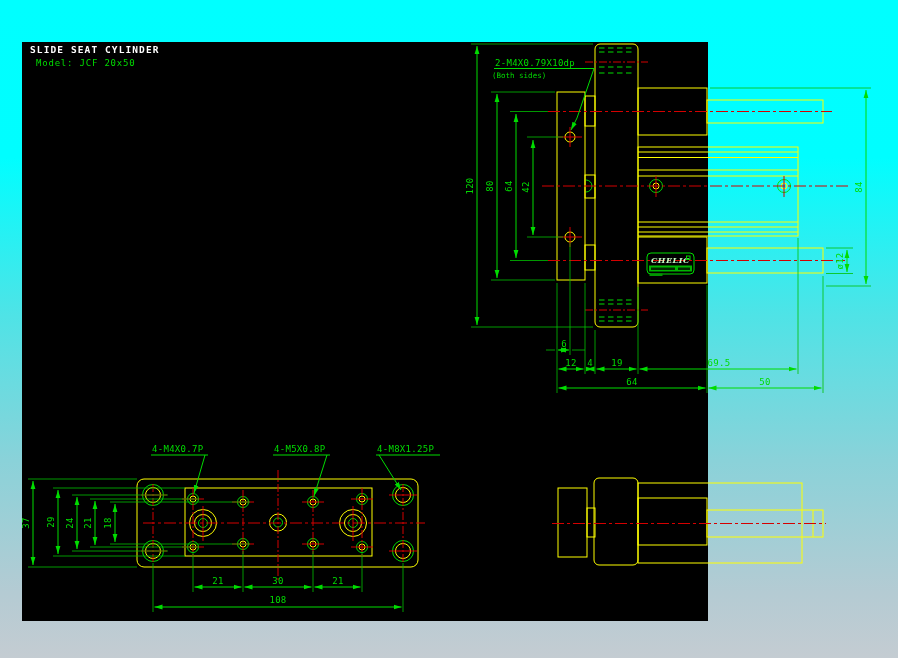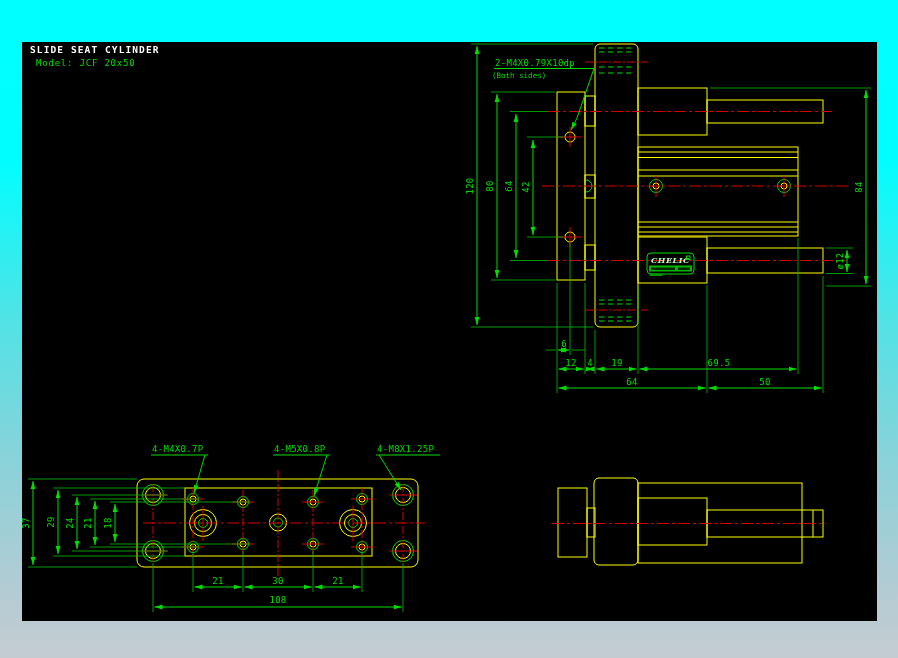--- a/index.html
+++ b/index.html
@@ -2,21 +2,21 @@
 <html><head>
 <meta charset="utf-8">
 <style>
   html,body{margin:0;padding:0;}
   body{
     width:898px;height:658px;overflow:hidden;
     background:linear-gradient(180deg,#00ffff 0%,#00feff 24%,#4fe3e6 48%,#8ad2d9 70%,#b4cbd3 90%,#c4ccd2 100%);
     font-family:"DejaVu Sans Mono",monospace;
   }
   .canvas{
-    position:absolute;left:22px;top:42px;width:855px;height:579px;
+    position:absolute;left:22px;top:42px;width:686px;height:579px;
     background:#000;
     text-decoration:underline;
   }
   svg{position:absolute;left:0;top:0;}
   .y{stroke:#ffff00;fill:none;stroke-width:1;}
   .g{stroke:#00dc00;fill:none;stroke-width:1;}
   .gx{stroke:#00c000;fill:none;stroke-width:0.8;}
   .r{stroke:#d40000;fill:none;stroke-width:1;}
   .cl{stroke-dasharray:12 3 3 3;}
   .cls{stroke-dasharray:8 2 2 2;}

